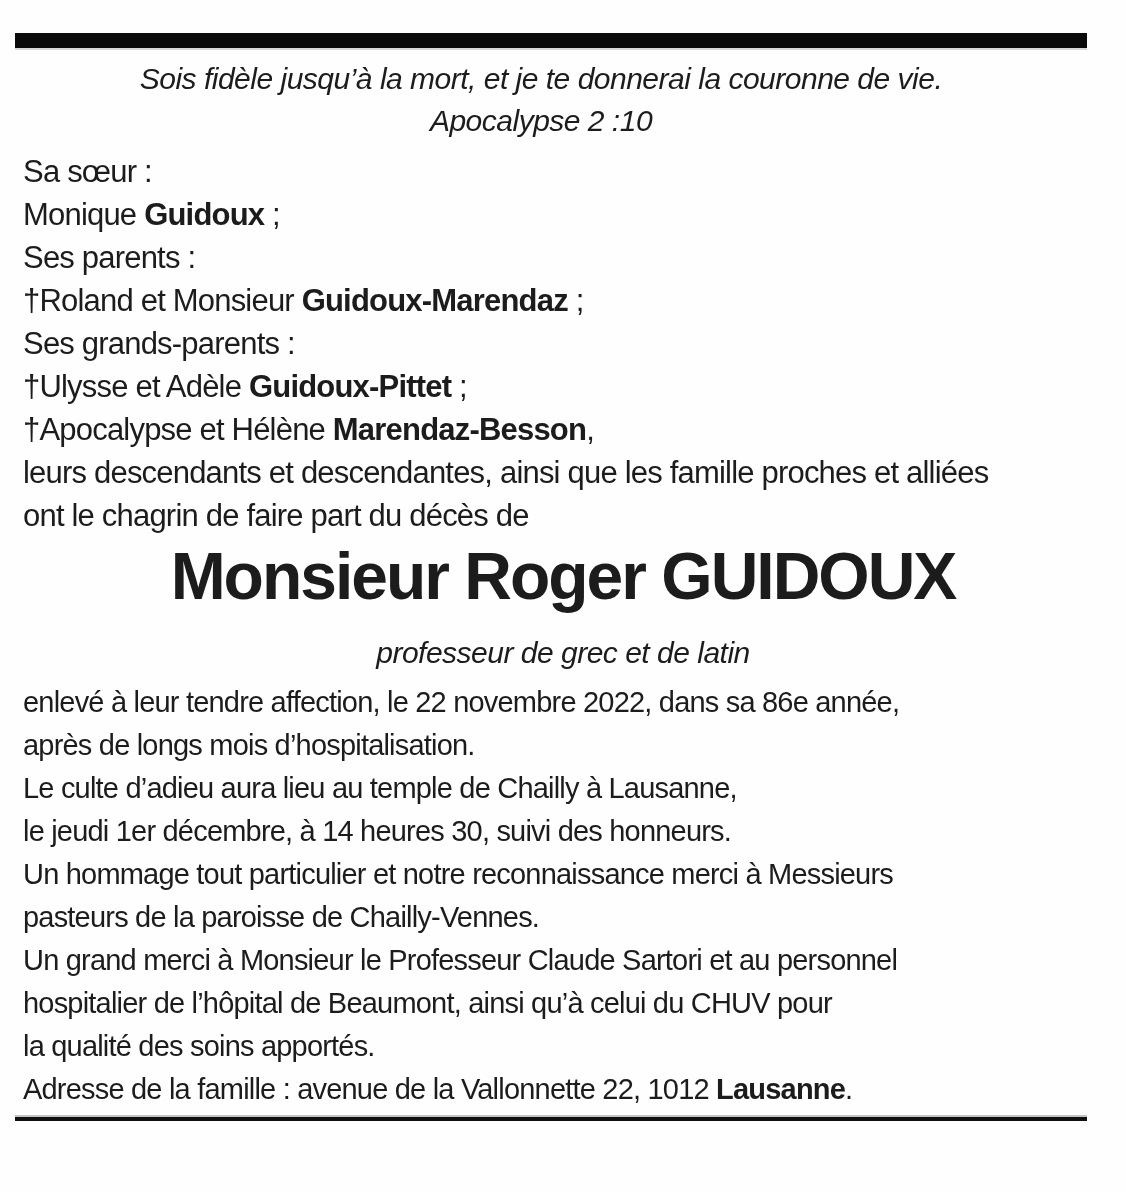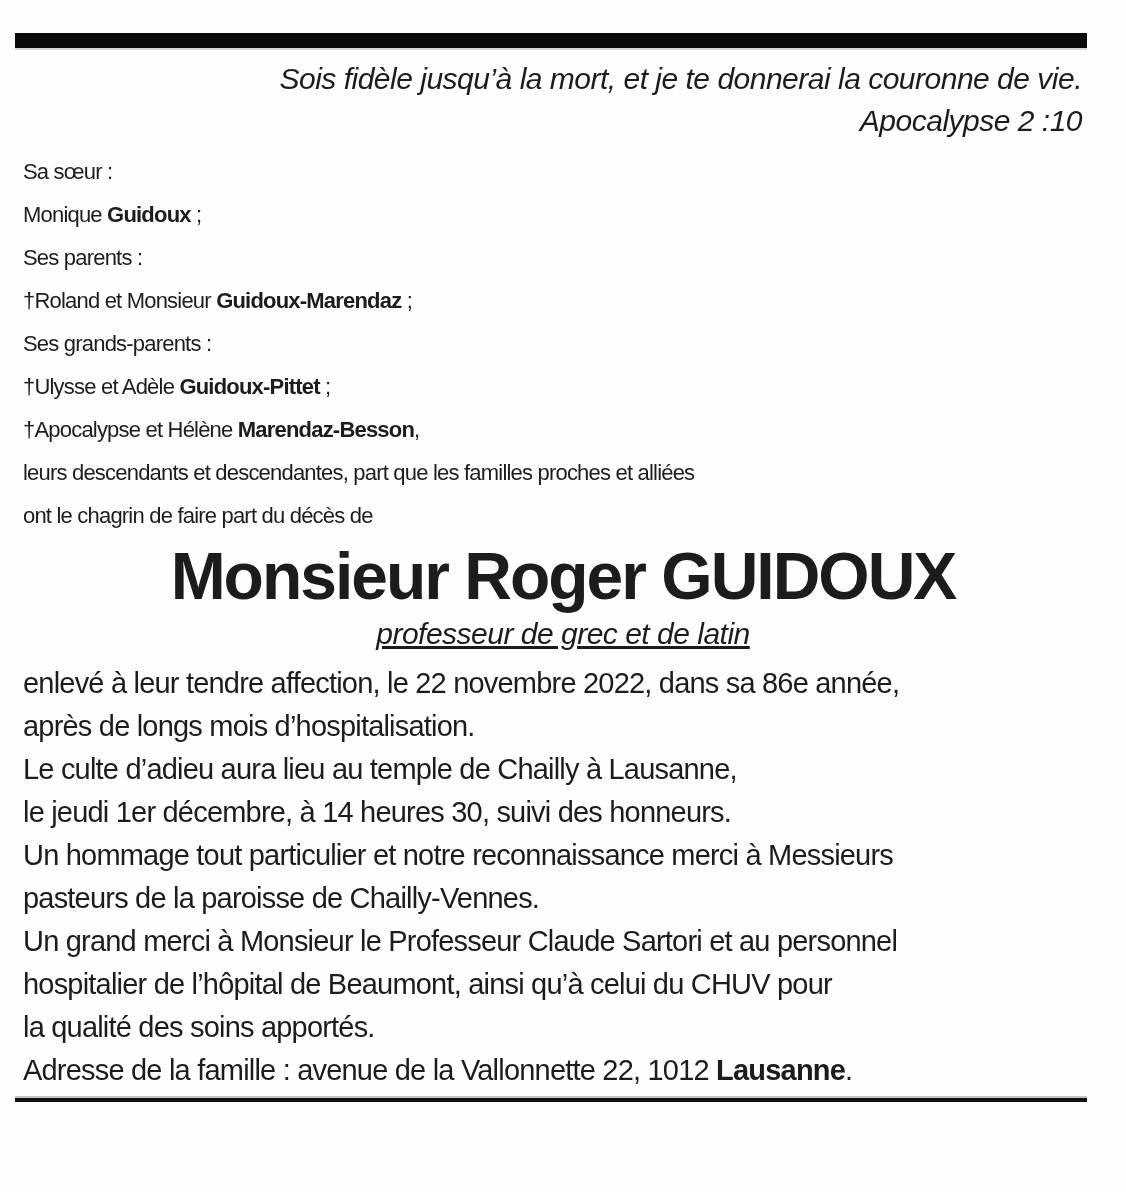--- a/index.html
+++ b/index.html
@@ -14,49 +14,48 @@
     box-sizing: border-box;
   }
   .top-rule {
     margin: 33px 39px 0 15px;
     height: 15px;
     background: #0a0a0a;
     border-bottom: 2px solid #d9d9d9;
   }
   .epigraph {
     margin: 8px 44px 0 0;
-    text-align: right;
+    text-align: center;
     font-style: italic;
     font-size: 30px;
     line-height: 42px;
     letter-spacing: -0.5px;
   }
   .family {
     margin: 8px 30px 0 23px;
-    font-size: 22px;
+    font-size: 31px;
     line-height: 43px;
     letter-spacing: -0.8px;
   }
   .deceased-title {
     margin-top: 2px;
     text-align: center;
     font-size: 66px;
     font-weight: 700;
     letter-spacing: -2px;
     line-height: 74px;
     white-space: nowrap;
   }
   .deceased-subtitle {
-    margin-top: 1px;
+    margin-top: 20px;
     text-align: center;
     font-style: italic;
     font-size: 30px;
     line-height: 40px;
     letter-spacing: -0.5px;
-    text-decoration: underline;
   }
   .notice-body {
     margin: 8px 30px 0 23px;
     font-size: 29px;
     line-height: 43px;
     letter-spacing: -0.8px;
   }
   .line { white-space: nowrap; }
   .b { font-weight: 700; }
   .bottom-rule {
@@ -79,21 +78,21 @@
   </div>
 
   <div class="family">
       <div class="line"><span>Sa sœur :</span></div>
       <div class="line"><span>Monique </span><span class="b">Guidoux</span><span> ;</span></div>
       <div class="line"><span>Ses parents :</span></div>
       <div class="line"><span>†Roland et Monsieur </span><span class="b">Guidoux-Marendaz</span><span> ;</span></div>
       <div class="line"><span>Ses grands-parents :</span></div>
       <div class="line"><span>†Ulysse et Adèle </span><span class="b">Guidoux-Pittet</span><span> ;</span></div>
       <div class="line"><span>†Apocalypse et Hélène </span><span class="b">Marendaz-Besson</span><span>,</span></div>
-      <div class="line"><span>leurs descendants et descendantes, part que les familles proches et alliées</span></div>
+      <div class="line"><span>leurs descendants et descendantes, ainsi que les famille proches et alliées</span></div>
       <div class="line"><span>ont le chagrin de faire part du décès de</span></div>
     </div>
 
   <div class="deceased-title">Monsieur Roger GUIDOUX</div>
 
   <div class="deceased-subtitle">professeur de grec et de latin</div>
 
   <div class="notice-body">
       <div class="line"><span>enlevé à leur tendre affection, le 22 novembre 2022, dans sa 86e année,</span></div>
       <div class="line"><span>après de longs mois d’hospitalisation.</span></div>

